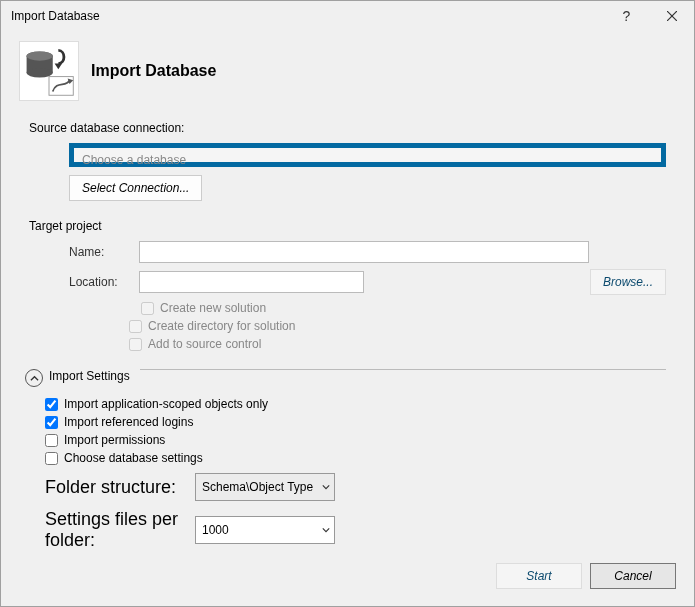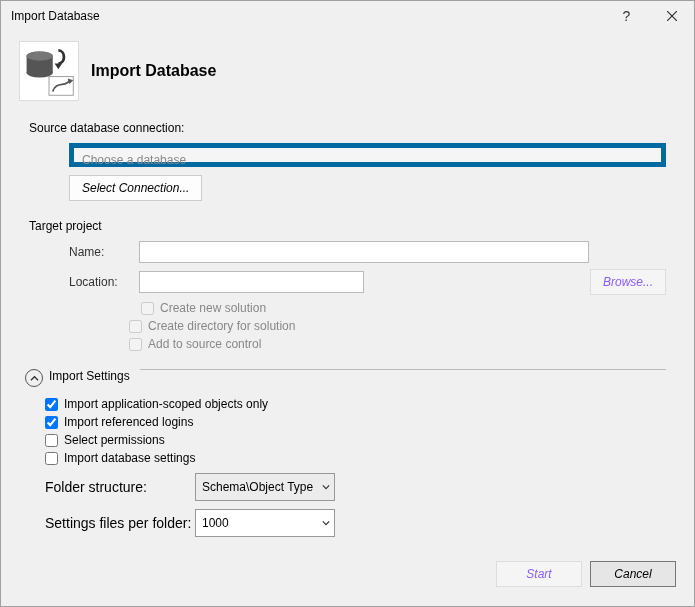--- a/index.html
+++ b/index.html
@@ -93,21 +93,21 @@
   .btn {
     background:#fdfdfd;
     border:1px solid #ccc;
     padding:5px 12px;
     font-size:12px;
     cursor:pointer;
     font-family:inherit;
     font-style:italic;
   }
   .btn.disabled {
-    color:#8b5cf6;
+    color:#0c4a6e;
     border-color:#ddd;
     background:#f5f5f5;
     cursor:default;
   }
   .select-conn-row { margin-left:40px; margin-top:8px; }
 
   .target-section { margin-top:18px; }
   .target-fields { margin-left:40px; }
   .input-text {
     flex:1;
@@ -150,21 +150,21 @@
     background:#bbb;
     margin-left:4px;
   }
   .settings-body { margin-left:16px; }
 
   .kv-row {
     display:flex;
     align-items:center;
     margin:8px 0;
   }
-  .kv-label { width:150px; font-size:14px; }
+  .kv-label { width:150px; font-size:18px; }
   .combo {
     width:140px;
     height:28px;
     border:1px solid #999;
     background:#ececec;
     display:flex;
     align-items:center;
     padding:0 4px 0 6px;
     font-size:12px;
     justify-content:space-between;
@@ -272,25 +272,25 @@
       <label class="checkbox-row">
         <input type="checkbox" checked="" style="">
         <span>Import application-scoped objects only</span>
       </label>
       <label class="checkbox-row">
         <input type="checkbox" checked="" style="">
         <span>Import referenced logins</span>
       </label>
       <label class="checkbox-row">
         <input type="checkbox" style="">
-        <span>Select permissions</span>
+        <span>Import permissions</span>
       </label>
       <label class="checkbox-row">
         <input type="checkbox" style="">
-        <span>Import database settings</span>
+        <span>Choose database settings</span>
       </label>
 
       <div class="kv-row">
         <div class="kv-label">Folder structure:</div>
         <div class="combo">
           <span>Schema\Object Type</span>
           <span class="caret">
             <svg viewBox="0 0 10 10">
                 <polyline points="1,3 5,7 9,3" fill="none" stroke="#333" stroke-width="1.4"></polyline>
               </svg>

